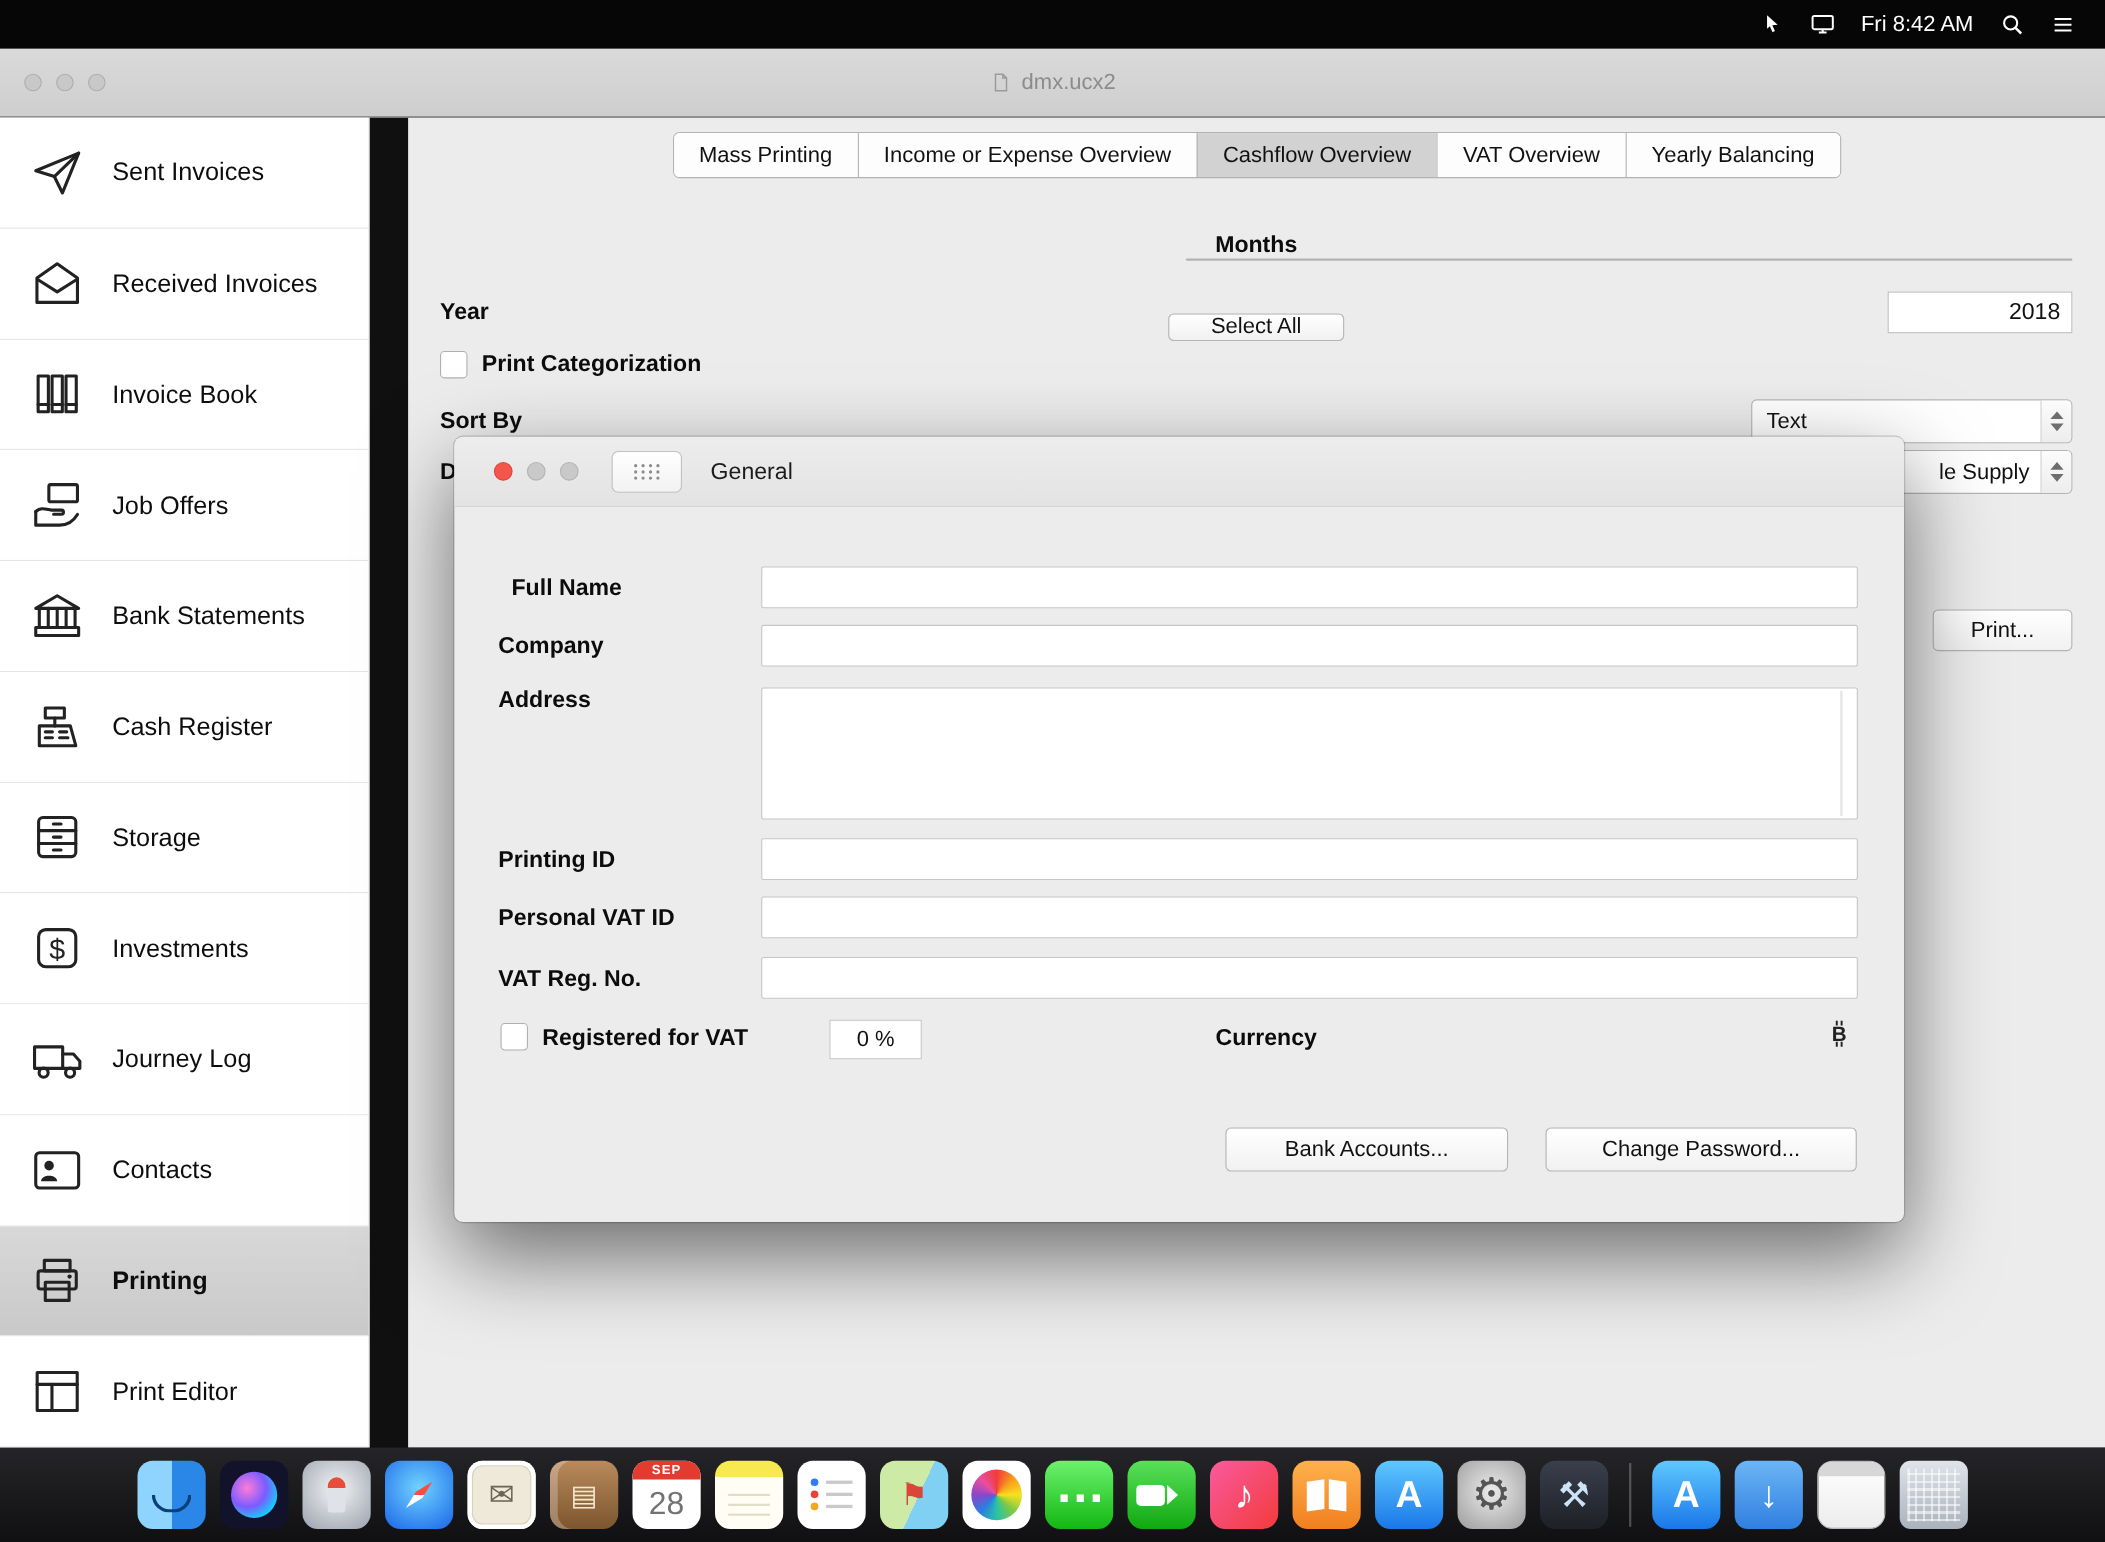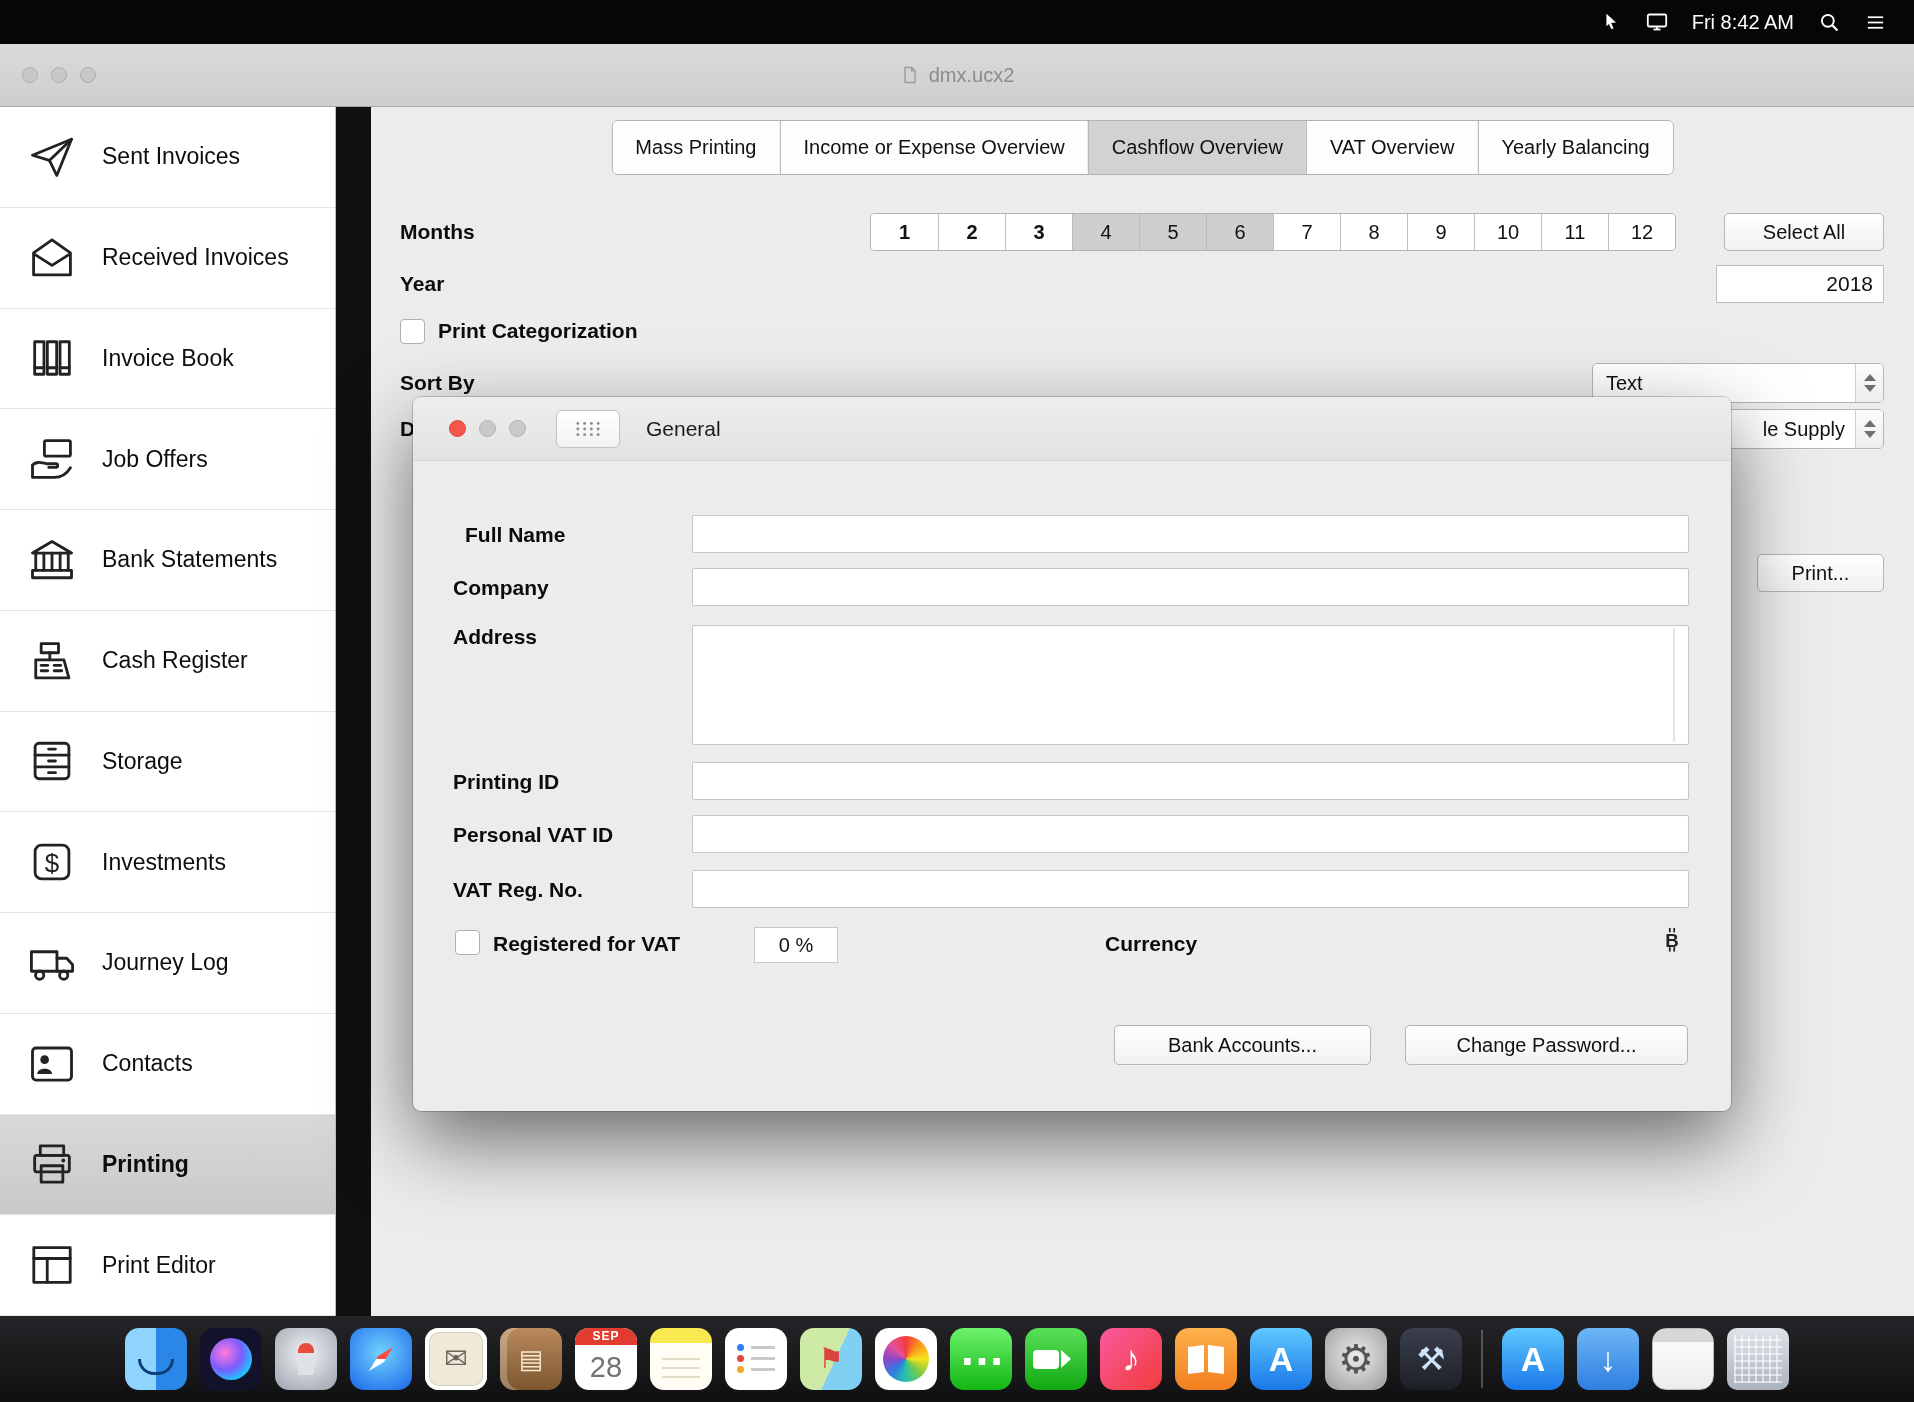--- a/index.html
+++ b/index.html
@@ -24,27 +24,27 @@
 
   
   #sidebar{position:absolute;top:107px;left:0;width:336px;bottom:86px;background:#fff;border-right:1px solid #bdbdbd;display:flex;flex-direction:column;z-index:6;}
   .side-item{flex:1;display:flex;align-items:center;gap:22px;padding-left:24px;border-bottom:1px solid #e4e4e4;font-size:23px;color:#0d0d0d;background:#fff;}
   .side-item.selected{background:linear-gradient(#d8d8d8,#c9c9c9);font-weight:700;}
   .side-icon{width:56px;height:56px;flex:0 0 56px;display:flex;align-items:center;justify-content:center;}
   .side-icon svg{width:52px;height:52px;stroke:#222;stroke-width:1.3;fill:none;stroke-linecap:round;stroke-linejoin:round;}
 
   
   #main{position:absolute;top:107px;left:371px;right:0;bottom:86px;background:#ececec;z-index:4;}
-  .tabsbar{position:absolute;top:13px;left:50%;transform:translateX(-50%);display:flex;border:1px solid #b2b2b2;border-radius:6px;overflow:hidden;background:#fdfdfd;height:55px;}
+  .tabsbar{position:absolute;top:13px;left:50%;transform:translateX(-50%);display:flex;border:1px solid #b2b2b2;border-radius:6px;overflow:hidden;background:#fdfdfd;height:42px;}
   .tab{padding:0 23px;display:flex;align-items:center;font-size:20px;border-left:1px solid #b2b2b2;background:#fdfdfd;white-space:nowrap;}
   .tab:first-child{border-left:none;}
   .tab.selected{background:#d2d2d2;}
 
   .mrow{position:absolute;left:29px;right:30px;display:flex;align-items:center;}
-  #row-months{top:104px;height:42px;}
+  #row-months{top:104px;height:42px;flex-direction:column;}
   #row-year{top:156px;height:42px;}
   #row-printcat{top:207px;height:34px;}
   #row-sortby{top:255px;height:42px;}
   #row-partial{top:301px;height:42px;}
   #row-print{top:446px;height:40px;}
   .flabel{font-size:21px;font-weight:700;color:#0c0c0c;white-space:nowrap;}
 
   .months-seg{display:flex;border:1px solid #b2b2b2;border-radius:5px;overflow:hidden;background:#fff;height:38px;margin-left:auto;}
   .mbtn{width:67px;display:flex;align-items:center;justify-content:center;font-size:20px;border-left:1px solid #bcbcbc;background:#fff;}
   .mbtn:first-child{border-left:none;}

